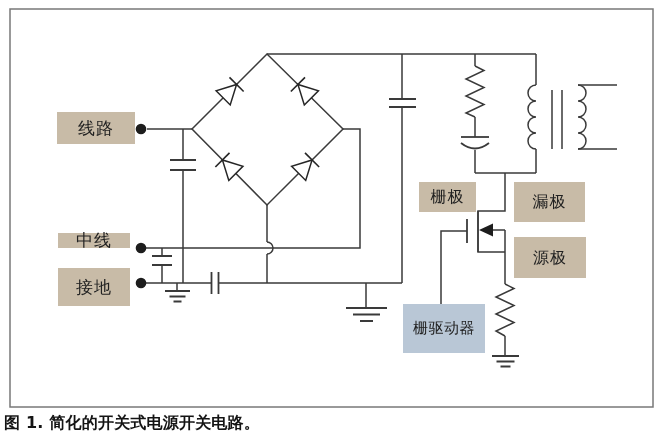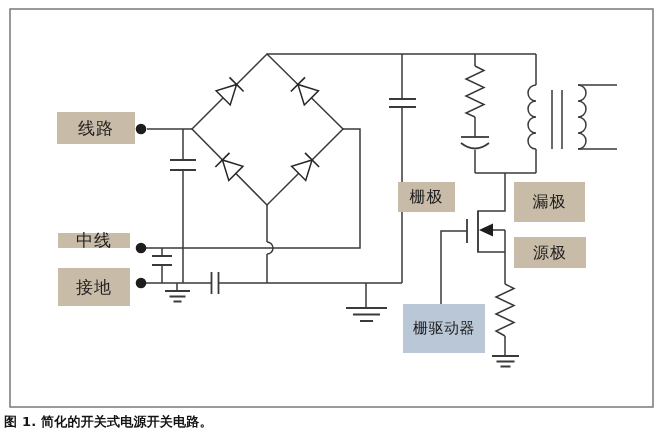--- a/index.html
+++ b/index.html
@@ -27,21 +27,21 @@
     background:var(--label-bg);color:var(--text);
     font-size:17px;line-height:1;letter-spacing:1px;white-space:nowrap;
   }
   .tag-blue{
     position:absolute;display:flex;align-items:center;justify-content:center;
     background:var(--gate-driver-bg);color:var(--text);
     font-size:15px;line-height:1;letter-spacing:0.5px;white-space:nowrap;
   }
   .caption{
     position:absolute;left:4px;top:413px;width:400px;
-    font-size:13px;font-weight:bold;color:#141414;letter-spacing:0.2px;
+    font-size:16px;font-weight:bold;color:#141414;letter-spacing:0.2px;
   }
 </style>
 </head>
 <body>
 
 <div class="page">
 
   <svg width="669" height="436" viewBox="0 0 669 436">
 
     <rect class="border-rect" x="10" y="9" width="643" height="398"></rect>
@@ -131,19 +131,19 @@
       <path class="gnd" d="M346,308 H387 M353,314.5 H380 M360,321 H373"></path>
     </g>
     <g>
       <path class="gnd" d="M492,356 H519 M496.5,361.5 H514.5 M500.5,366.5 H510.5"></path>
     </g>
   </svg>
 
   <div class="tag" style="left:57px;top:112px;width:78px;height:32px;">线路</div>
   <div class="tag" style="left:58px;top:233px;width:72px;height:15px;">中线</div>
   <div class="tag" style="left:58px;top:268px;width:72px;height:38px;">接地</div>
-  <div class="tag" style="left:398px;top:182px;width:57px;height:30px;font-size:16px;">栅极</div>
+  <div class="tag" style="left:419px;top:182px;width:57px;height:30px;font-size:16px;">栅极</div>
   <div class="tag" style="left:514px;top:182px;width:71px;height:40px;font-size:16px;">漏极</div>
-  <div class="tag" style="left:514px;top:237px;width:72px;height:31px;font-size:16px;">源极</div>
+  <div class="tag" style="left:514px;top:237px;width:72px;height:41px;font-size:16px;">源极</div>
   <div class="tag-blue" style="left:403px;top:304px;width:82px;height:49px;text-align:right;">栅驱动器</div>
 
   <div class="caption">图 1. 简化的开关式电源开关电路。</div>
 </div>
 
 </body></html>

